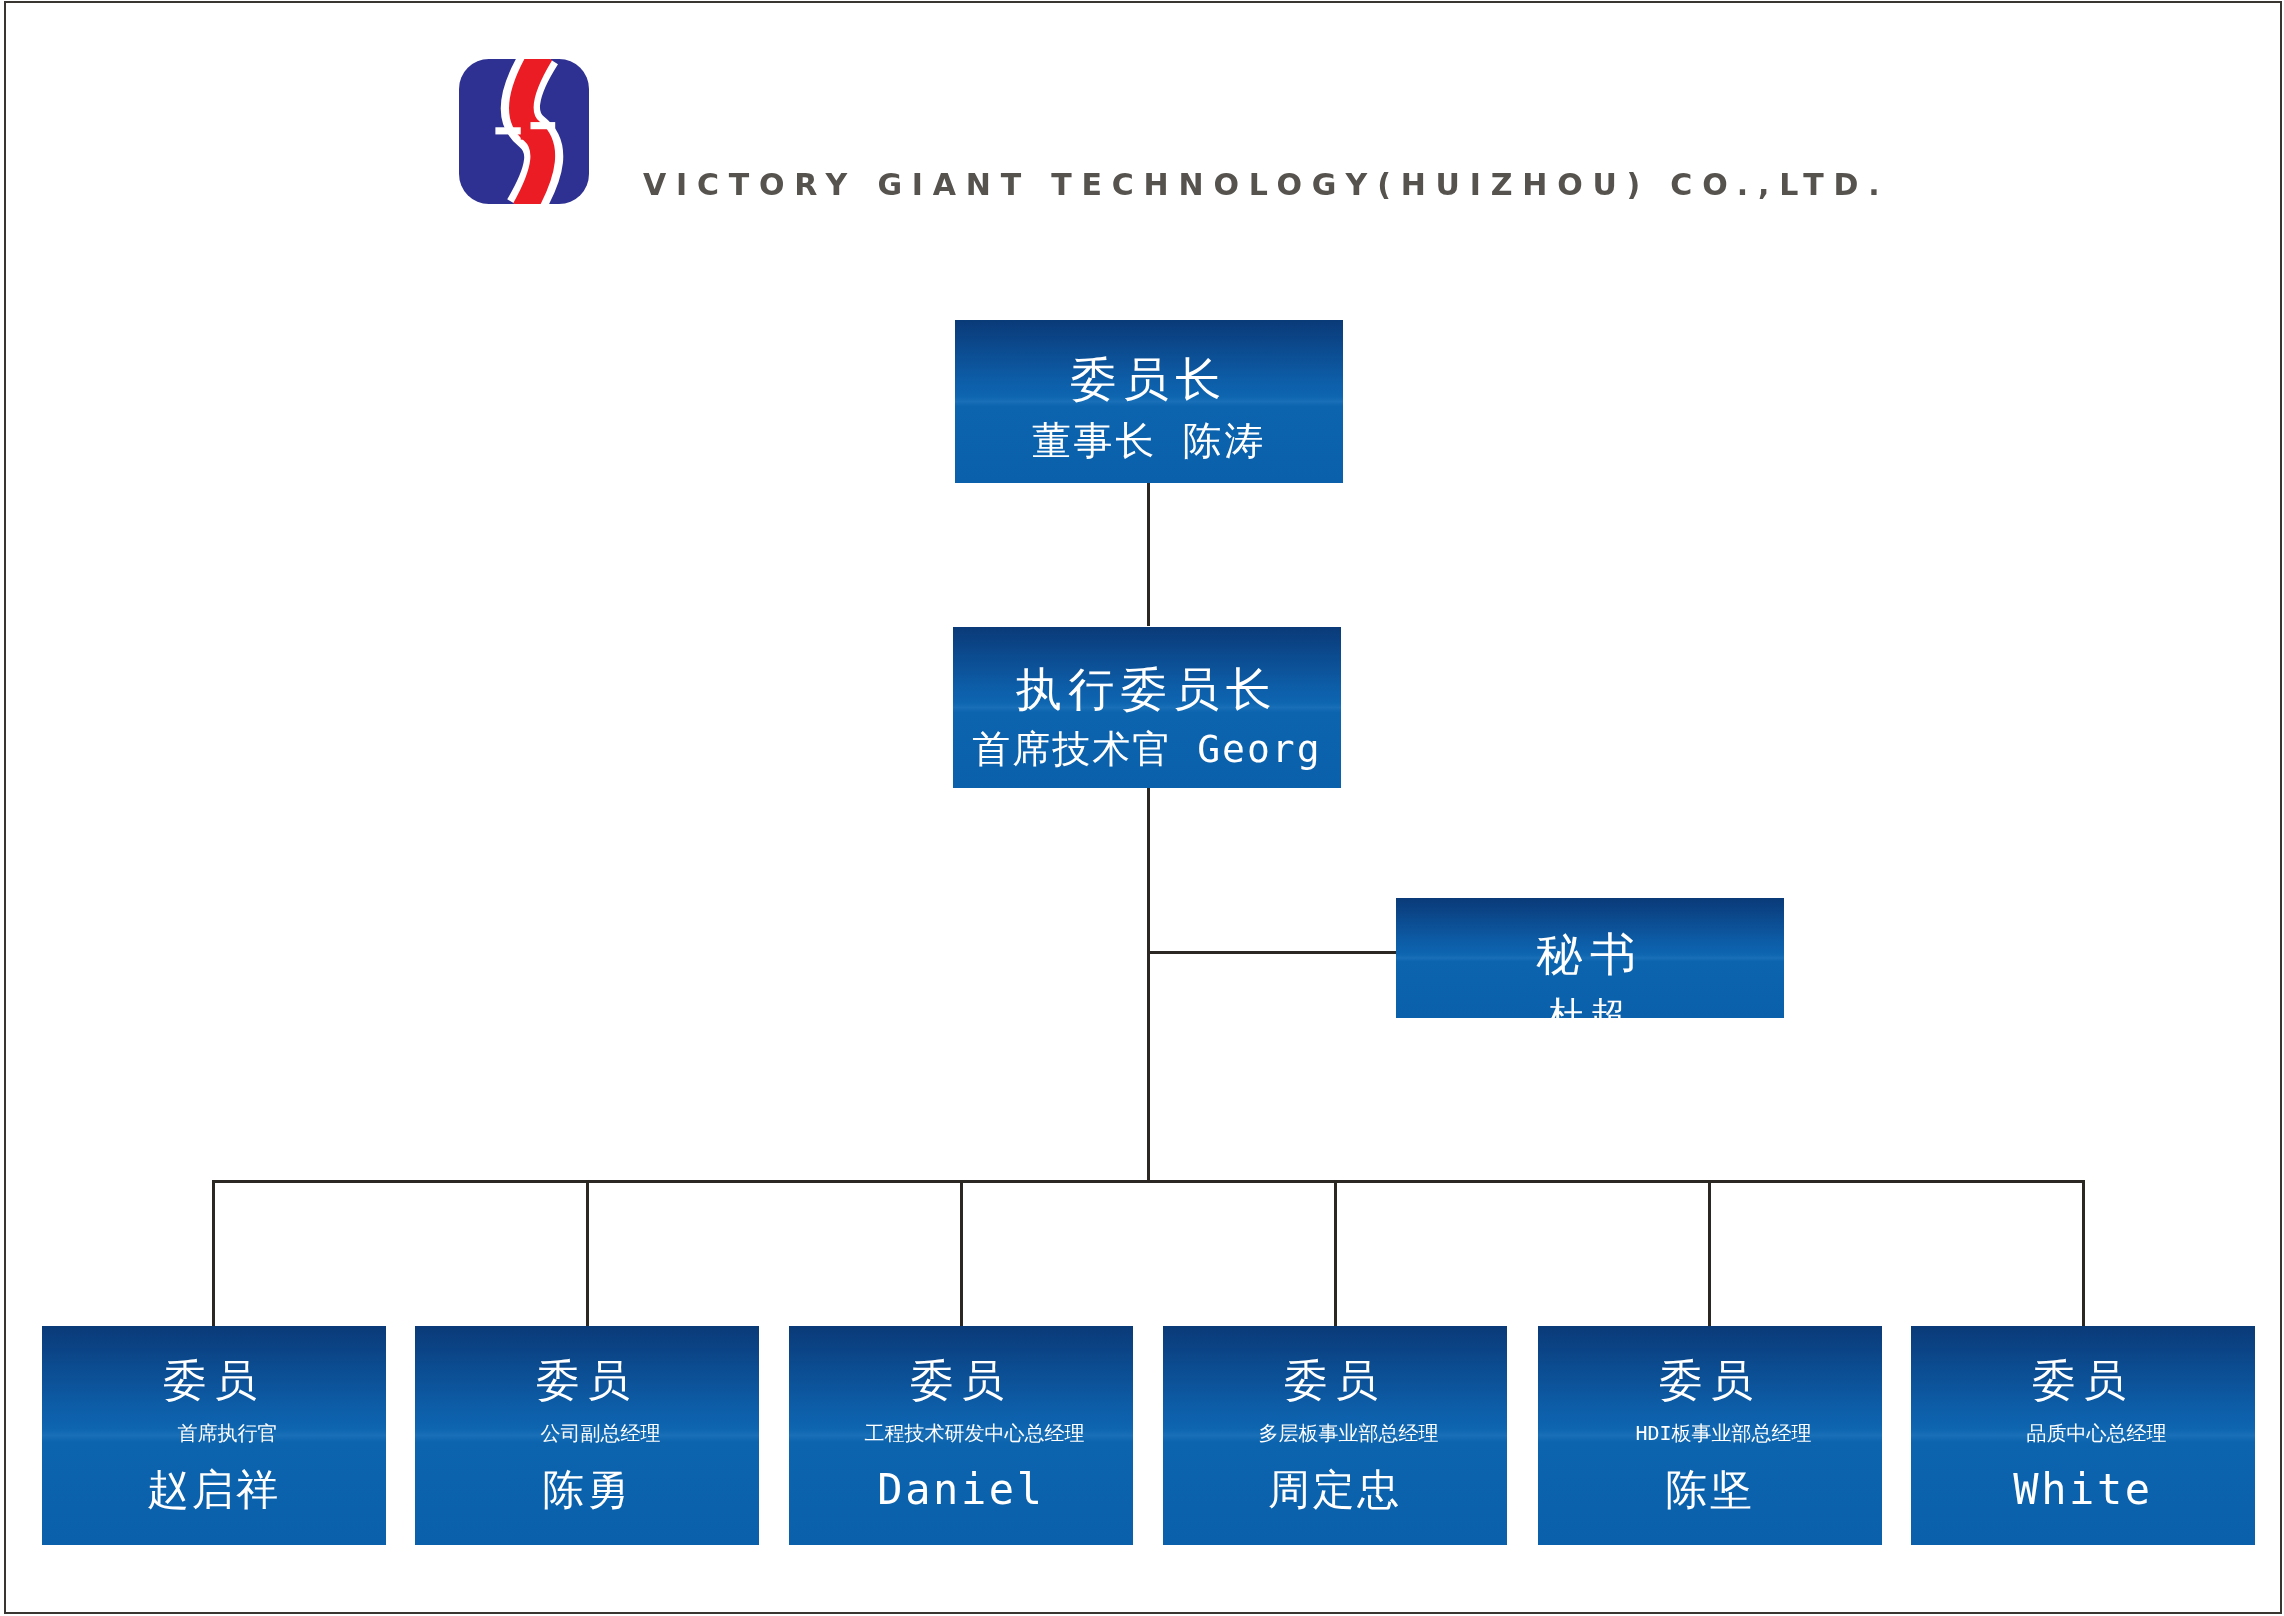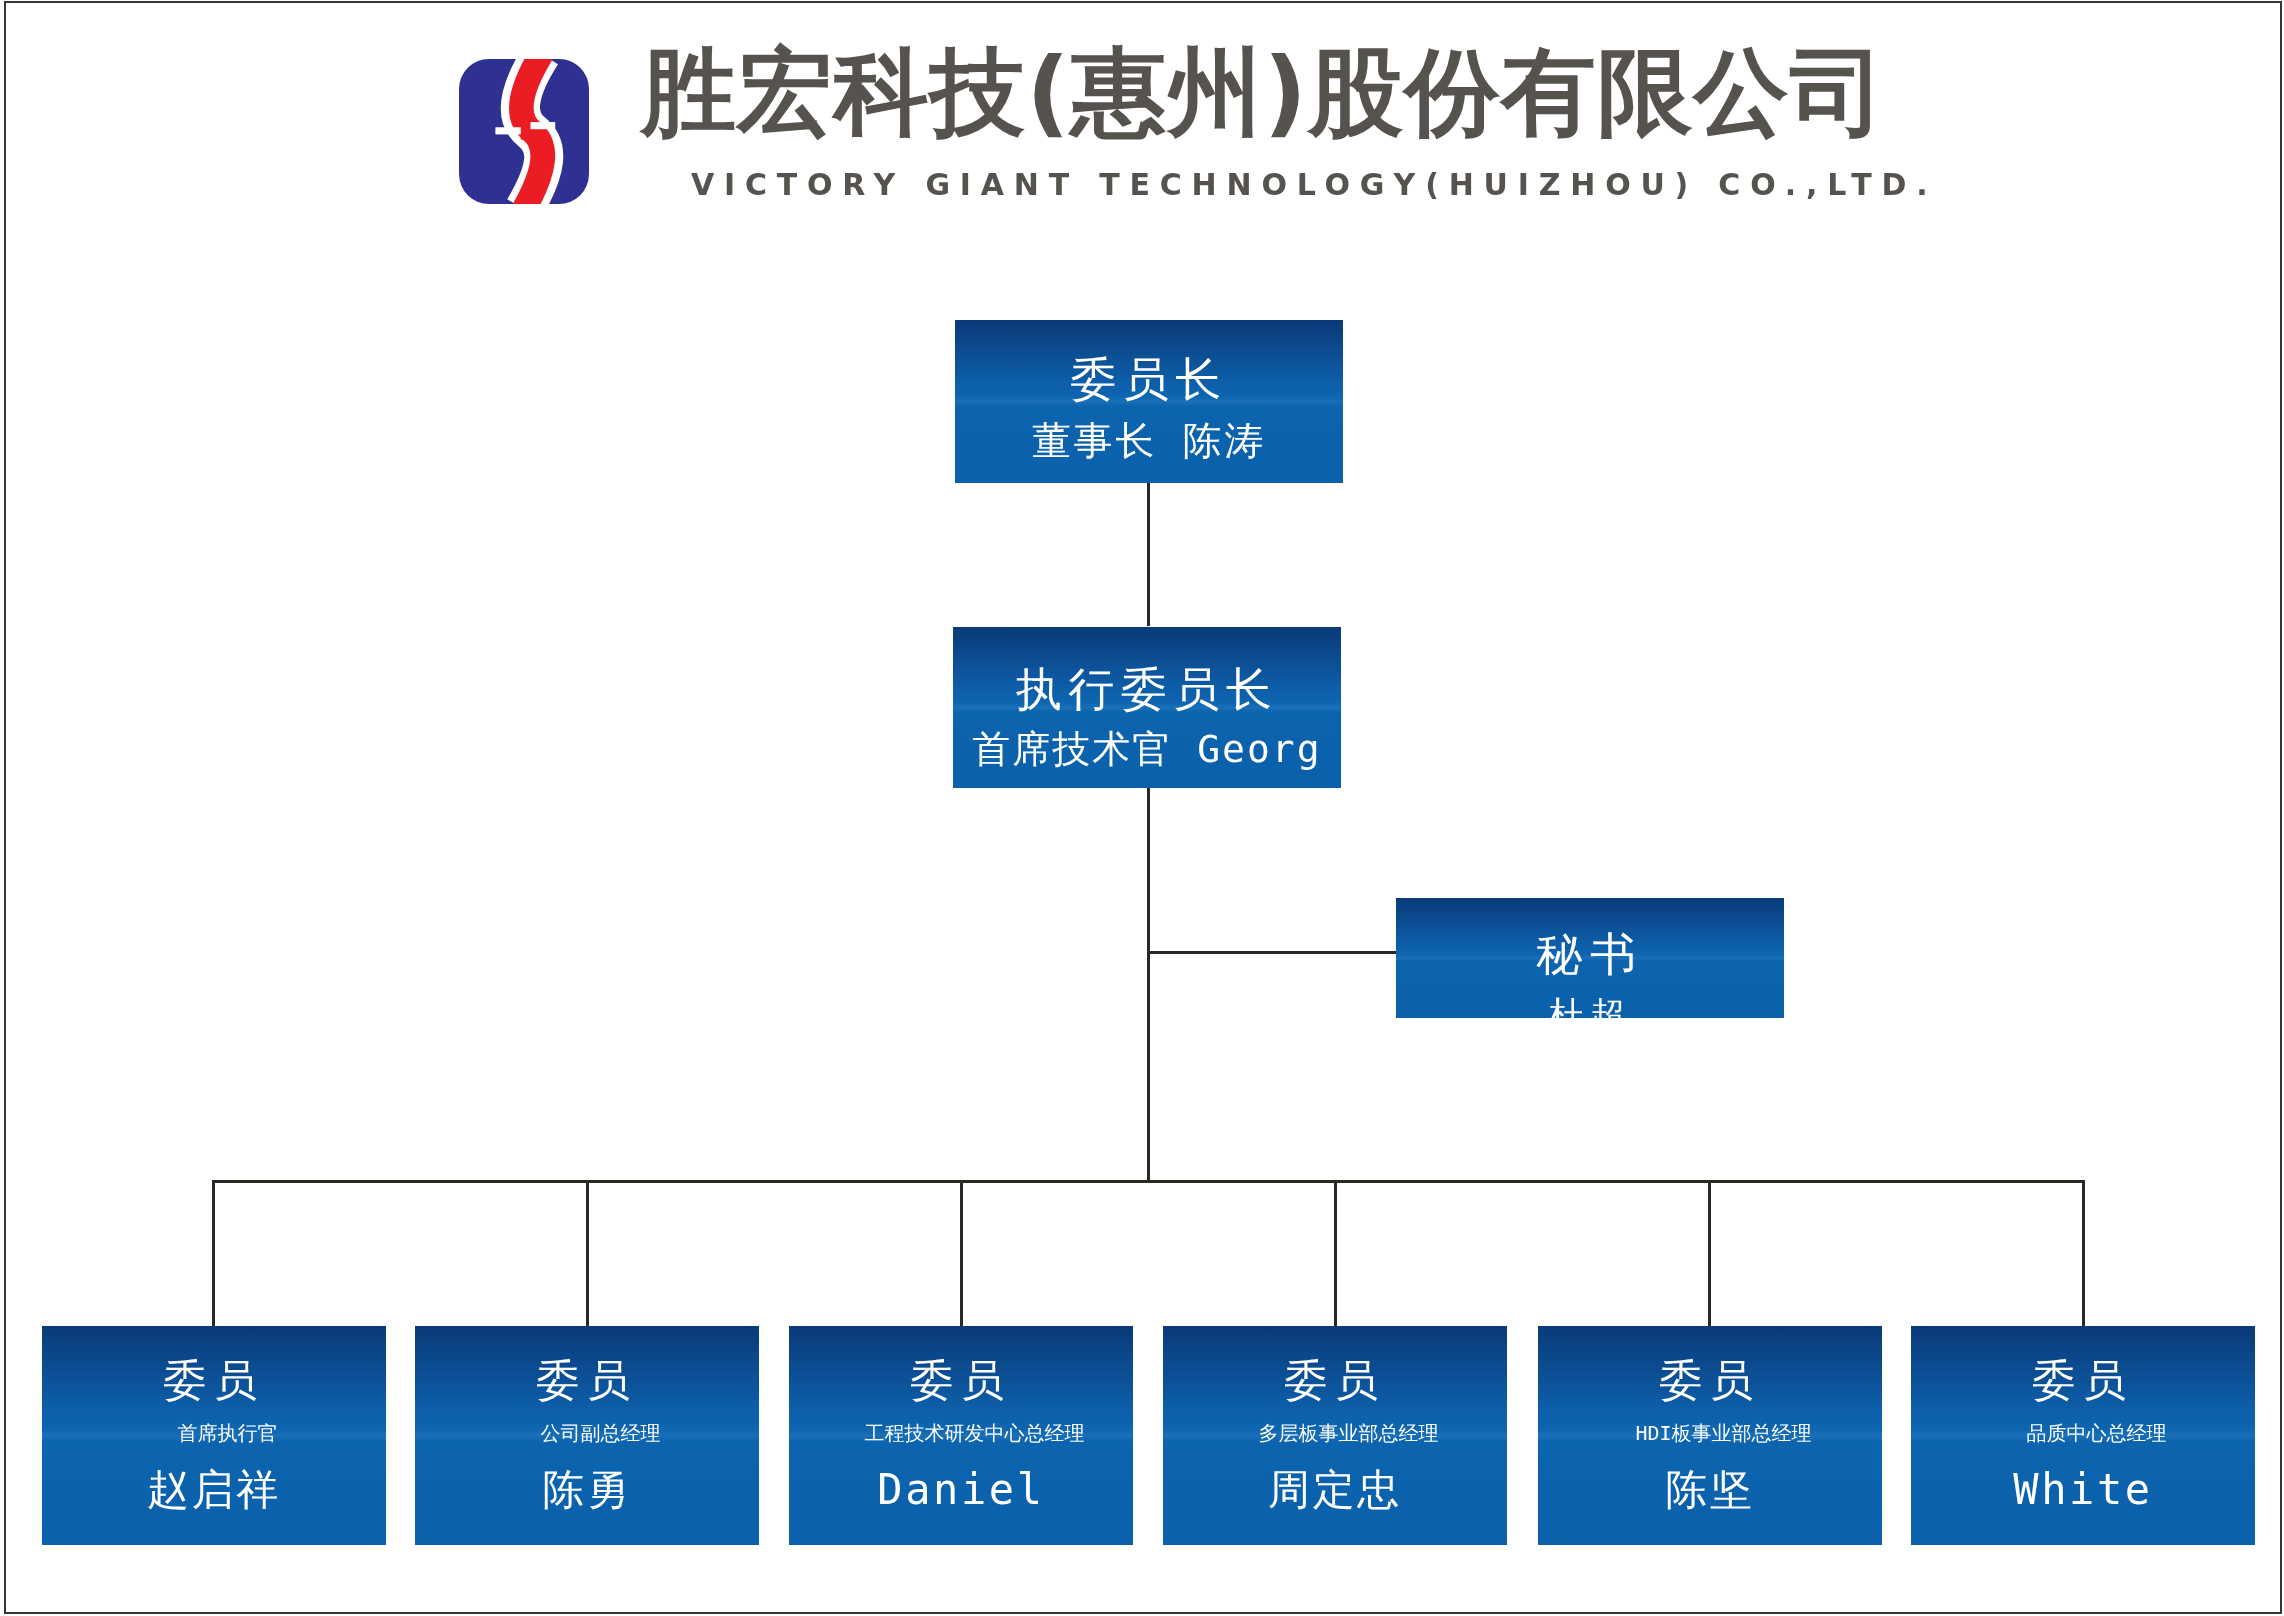--- a/index.html
+++ b/index.html
@@ -22,21 +22,21 @@
     position:absolute;left:459px;top:59px;width:130px;height:145px;
   }
   #title-cn{
     position:absolute;left:641px;top:38px;
     font-size:95px;font-weight:bold;line-height:1.15;
     letter-spacing:1.3px;color:#56534f;white-space:nowrap;
   }
   #title-en{
     position:absolute;left:643px;top:167px;
     font-size:30px;font-weight:bold;letter-spacing:9.8px;
-    color:#56534f;white-space:nowrap;margin-left:48px;
+    color:#56534f;white-space:nowrap;
   }
 
   
   .line{position:absolute;background:#2b2824;}
 
   
   .node{
     position:absolute;
     background:linear-gradient(to bottom,
       #0a3a78 0%, #0d5ea9 38%, #0e65b0 47%,
@@ -81,21 +81,20 @@
     <svg width="130" height="145" viewBox="0 0 200 223" xmlns="http://www.w3.org/2000/svg">
       <rect x="0" y="0" width="200" height="223" rx="46" fill="#2e3192"></rect>
       <path d="M127,-8 C 90,50 84,90 112,112 C 140,134 136,170 100,231" stroke="#ffffff" stroke-width="60" fill="none"></path>
       <path d="M127,-8 C 92,50 86,90 112,111 C 138,133 134,170 100,231" stroke="#ec1c24" stroke-width="38" fill="none"></path>
       <rect x="56" y="105" width="40" height="11" fill="#ffffff"></rect>
       <rect x="106" y="97" width="42" height="11" fill="#ffffff"></rect>
       <rect x="95" y="92" width="15" height="32" fill="#ec1c24"></rect>
     </svg>
   </div>
 
-  <div id="title-cn">胜宏科技(惠州)股份有限公司</div>
 
   <div id="title-en">VICTORY GIANT TECHNOLOGY(HUIZHOU) CO.,LTD.</div>
 
   <div class="line" style="left:1147px;top:483px;width:2.6px;height:143px;"></div>
   <div class="line" style="left:1147px;top:787px;width:2.6px;height:395px;"></div>
   <div class="line" style="left:1149px;top:951px;width:247px;height:2.6px;"></div>
   <div class="line" style="left:212px;top:1180px;width:1873px;height:2.6px;"></div>
   <div class="line" style="left:212px;top:1181px;width:2.6px;height:145px;"></div>
   <div class="line" style="left:586px;top:1181px;width:2.6px;height:145px;"></div>
   <div class="line" style="left:960px;top:1181px;width:2.6px;height:145px;"></div>

